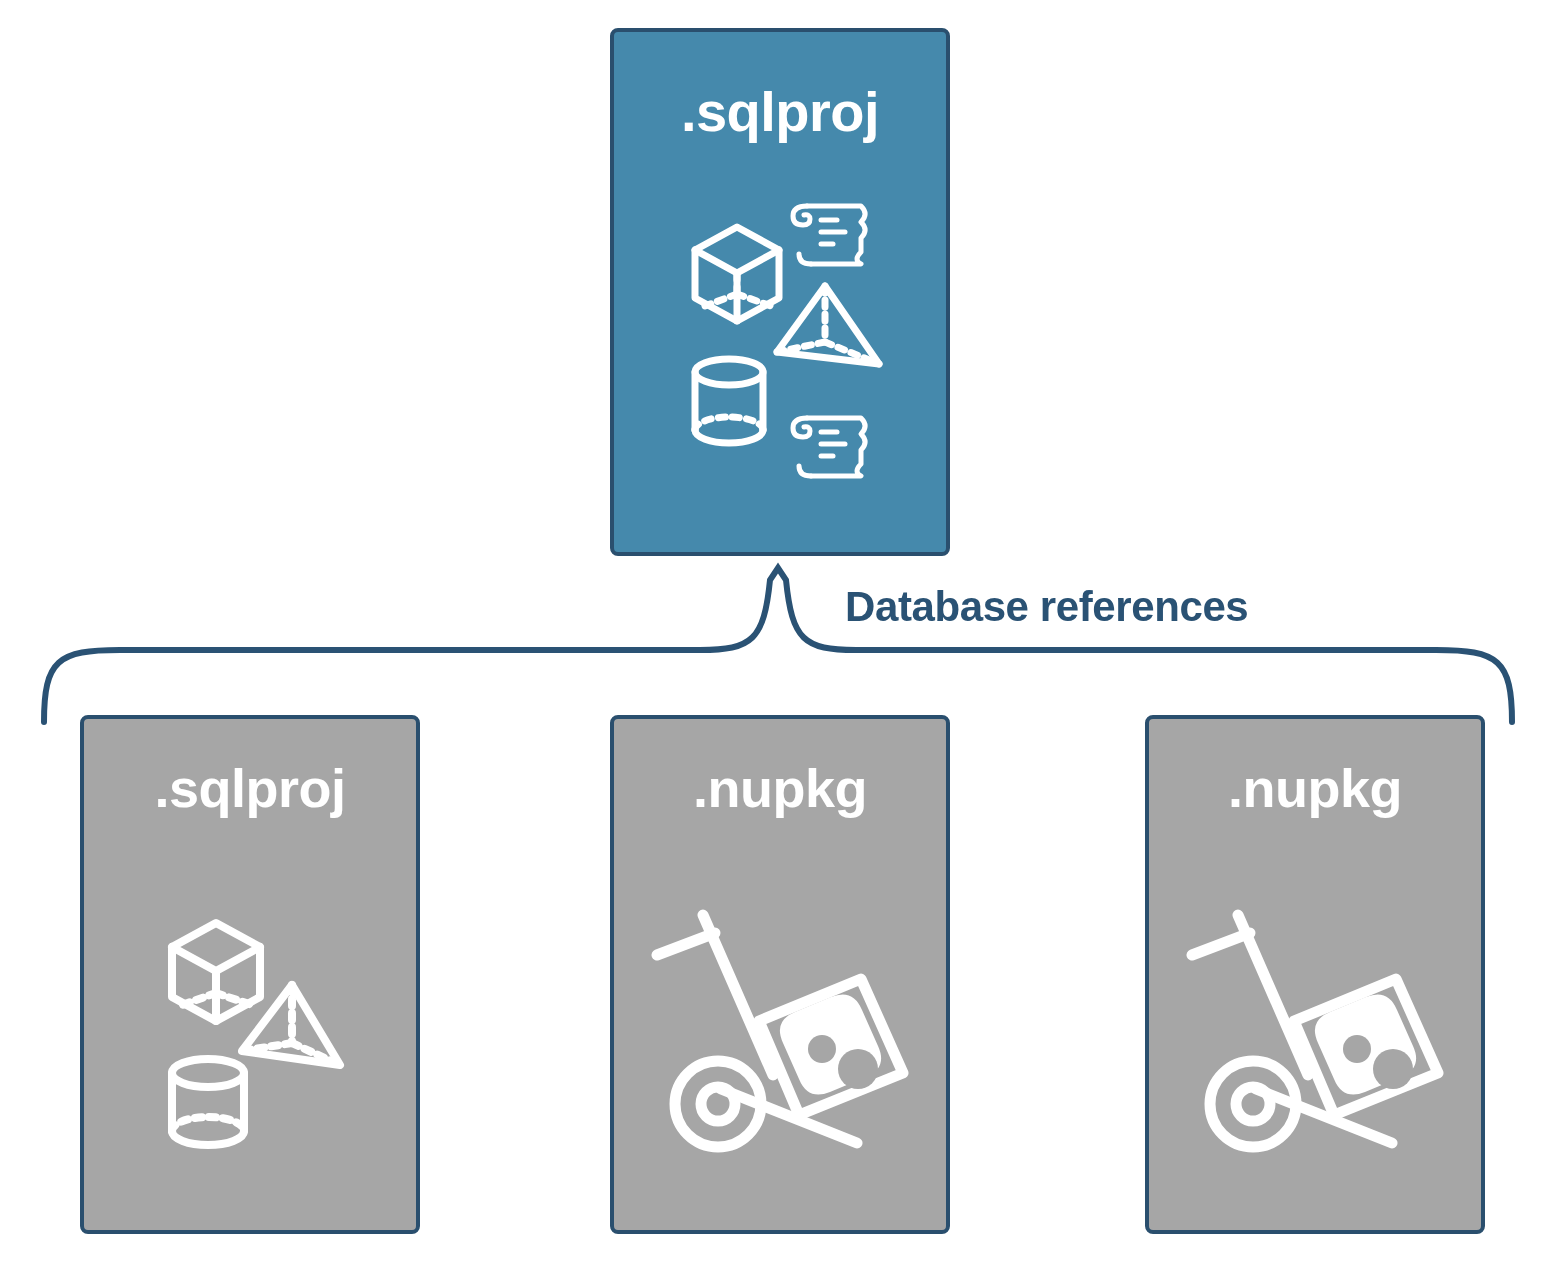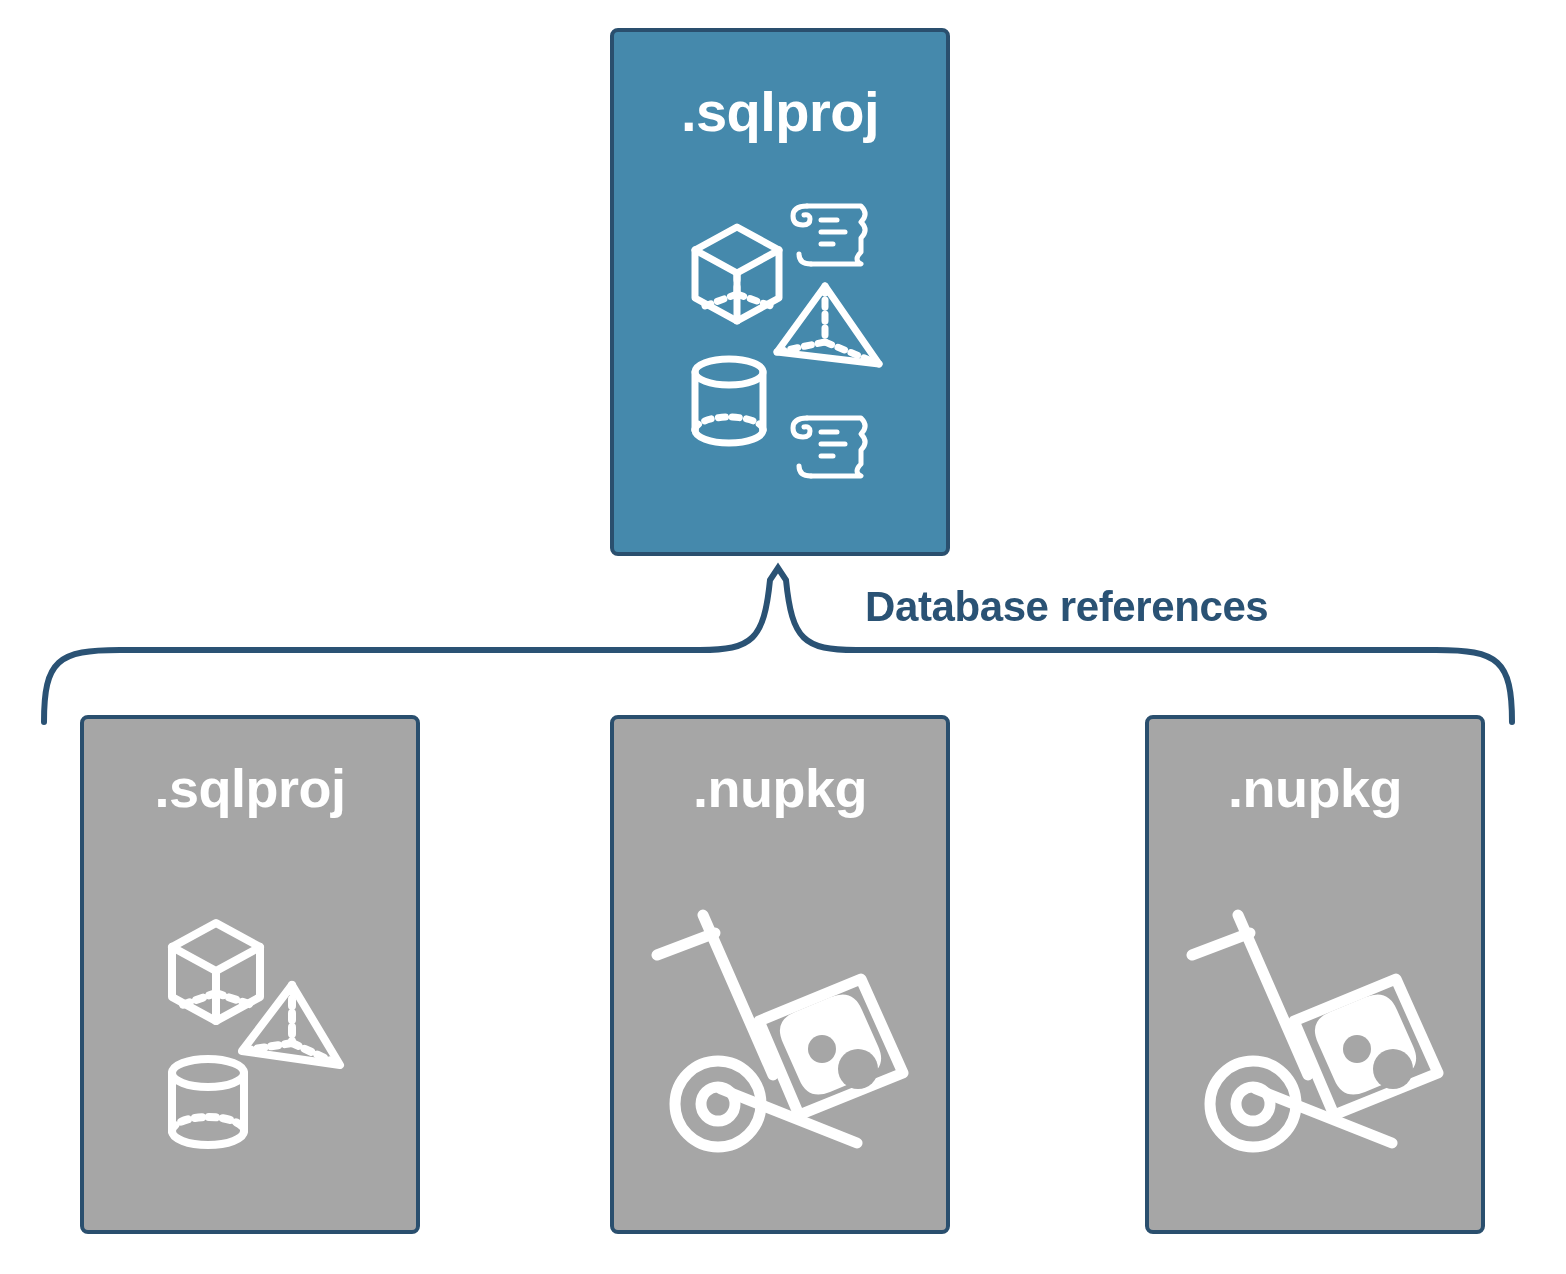--- a/index.html
+++ b/index.html
@@ -83,21 +83,21 @@
     display: flex;
     align-items: center;
     justify-content: center;
     width: 100%;
   }
   #node-sqlproj-root .icon-wrap { margin-top: -14px; }
   .node.secondary .icon-wrap { margin-top: 10px; }
 
   .bracket-label {
     position: absolute;
-    left: 865px;
+    left: 845px;
     top: 586px;
     color: #2a5274;
     font-size: 42px;
     font-weight: bold;
     line-height: 1;
     letter-spacing: -0.4px;
     white-space: nowrap;
   }
 </style>
 </head>

